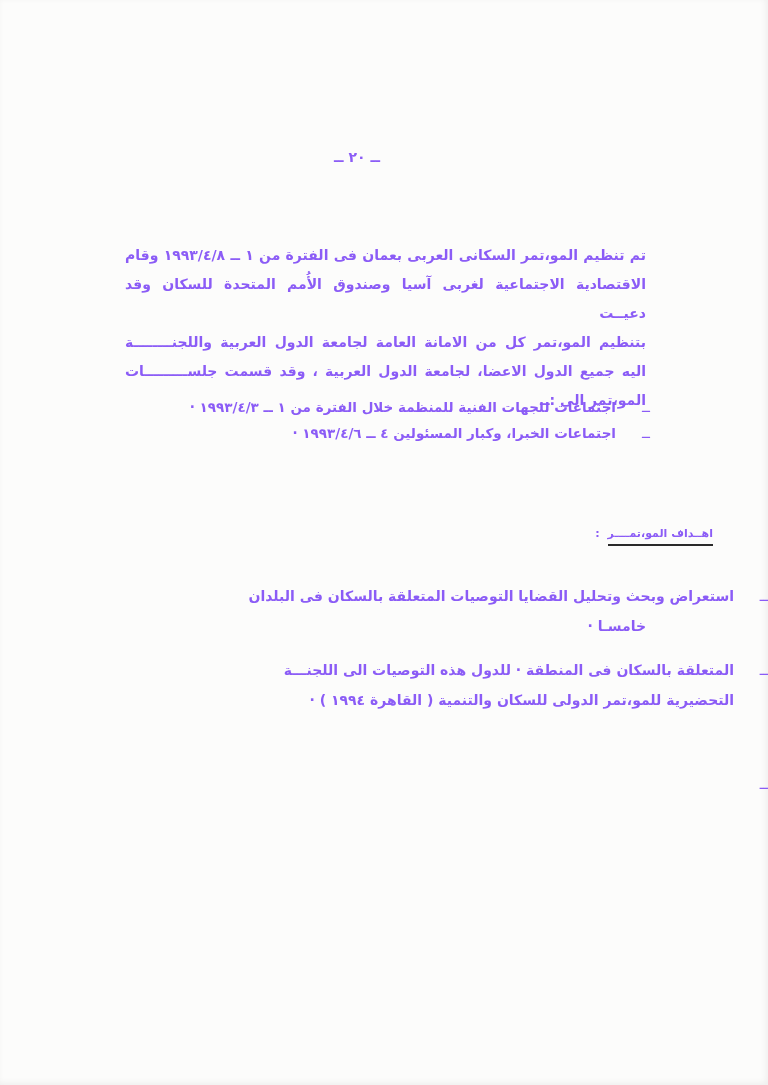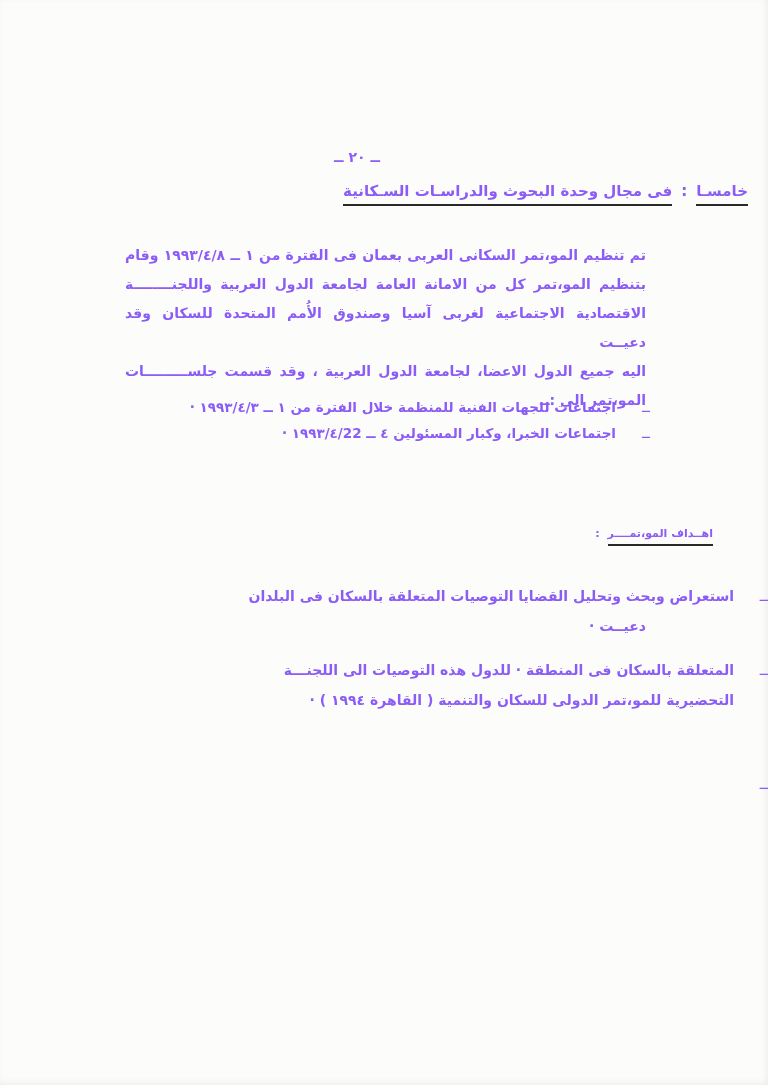--- a/index.html
+++ b/index.html
@@ -93,52 +93,49 @@
   .ind-a{padding-right:88px;}
   .ind-c{padding-right:78px;}
 </style>
 </head>
 <body>
 
 <div class="page">
 
   <div class="page-num">ــ ٢٠ ــ</div>
 
-  <div class="heading1">
-    <span class="underlined">خامسـا</span><span class="colon">:</span><span class="underlined">فى مجال وحدة البحوث والدراسـات السـكانية</span>
-  </div>
 
   <div class="para1">
     <div class="ln ln-j">تم تنظيم  المو،تمر  السكانى العربى بعمان فى الفترة من ١ ــ ١٩٩٣/٤/٨  وقام</div>
+    <div class="ln ln-j">الاقتصادية الاجتماعية لغربى آسيا  وصندوق الأُمم المتحدة  للسكان  وقد دعيــت</div>
     <div class="ln ln-j">بتنظيم المو،تمر كل من الامانة العامة لجامعة الدول العربية  واللجنــــــــة</div>
-    <div class="ln ln-j">الاقتصادية الاجتماعية لغربى آسيا  وصندوق الأُمم المتحدة  للسكان  وقد دعيــت</div>
     <div class="ln ln-j">اليه جميع الدول الاعضا، لجامعة الدول العربية  ،  وقد قسمت جلســـــــــات</div>
     <div class="ln ln-r">المو،تمر الى :ــ</div>
   </div>
 
   <div class="sessions">
     <div class="flex-item">
       <span class="dash">ــ</span>
       <span class="txt ln-r">اجتماعات للجهات الفنية للمنظمة خلال الفترة من ١ ــ ١٩٩٣/٤/٣ ·</span>
     </div>
     <div class="flex-item">
       <span class="dash">ــ</span>
-      <span class="txt ln-r">اجتماعات الخبرا، وكبار المسئولين  ٤ ــ ١٩٩٣/٤/22 ·</span>
+      <span class="txt ln-r">اجتماعات الخبرا، وكبار المسئولين  ٤ ــ ١٩٩٣/٤/٦ ·</span>
     </div>
   </div>
 
   <div class="heading2">
     <span class="underlined">اهــداف المو،تمــــر</span><span class="colon">:</span>
   </div>
 
   <div class="obj obj-a">
     <span class="dash">ــ</span>
     <span class="txt">
       <span style="display:block" class="ln ln-j">استعراض وبحث وتحليل القضايا  التوصيات المتعلقة بالسكان فى البلدان</span>
-      <span style="display:block" class="ln ln-r ind-a">دعيــت ·</span>
+      <span style="display:block" class="ln ln-r ind-a">خامسـا ·</span>
     </span>
   </div>
 
   <div class="obj obj-b">
     <span class="dash">ــ</span>
     <span class="txt">
       <span style="display:block" class="ln ln-j">المتعلقة بالسكان فى المنطقة ·   للدول هذه  التوصيات الى اللجنـــة</span>
       <span style="display:block" class="ln ln-r">التحضيرية للمو،تمر الدولى للسكان  والتنمية ( القاهرة ١٩٩٤ ) ·</span>
     </span>
   </div>

